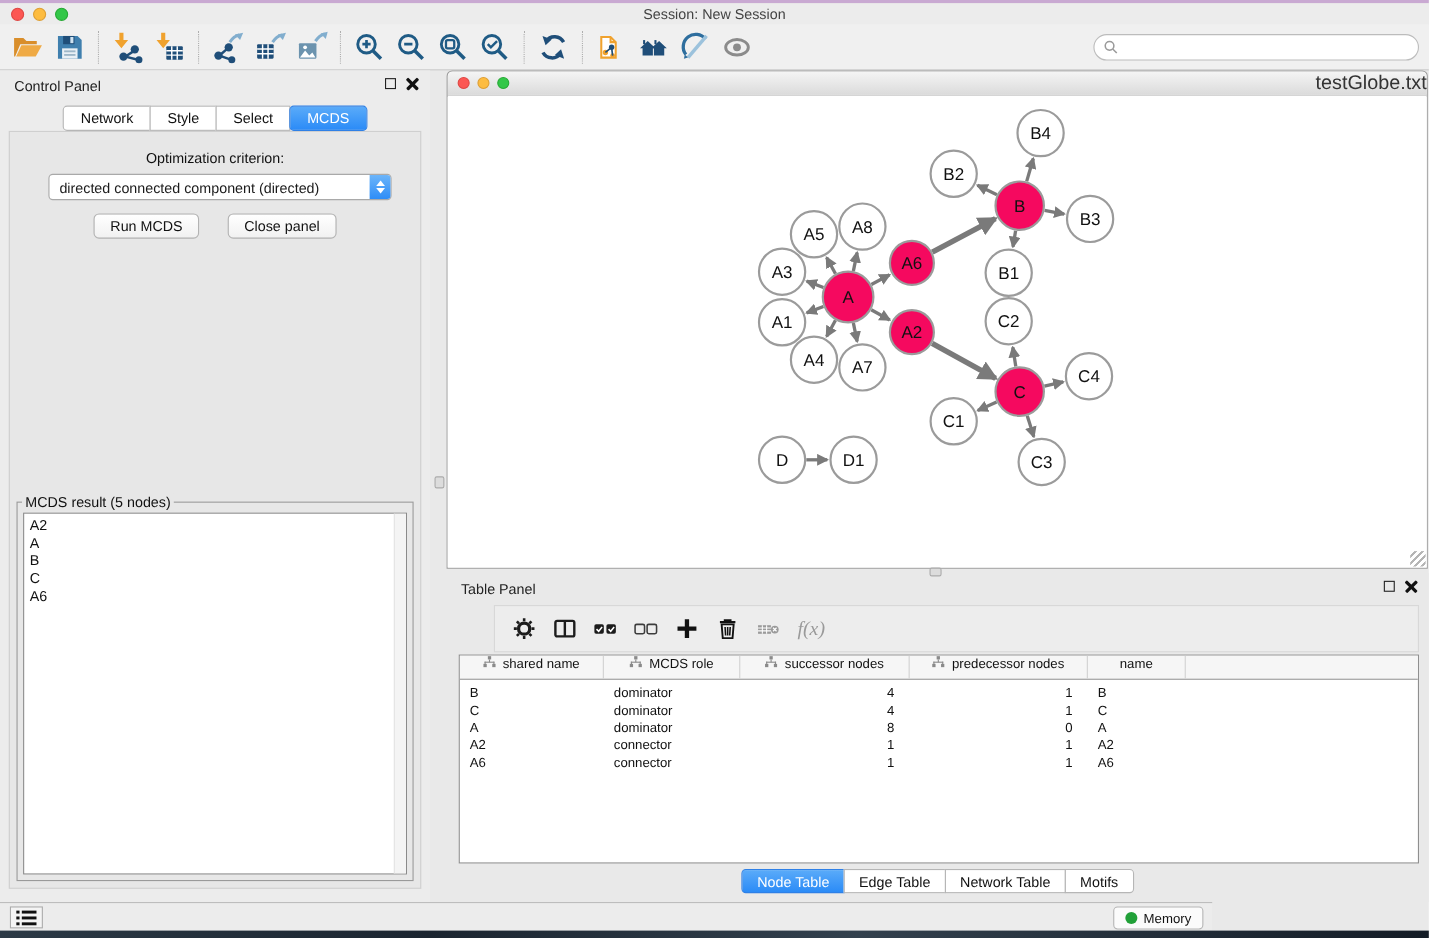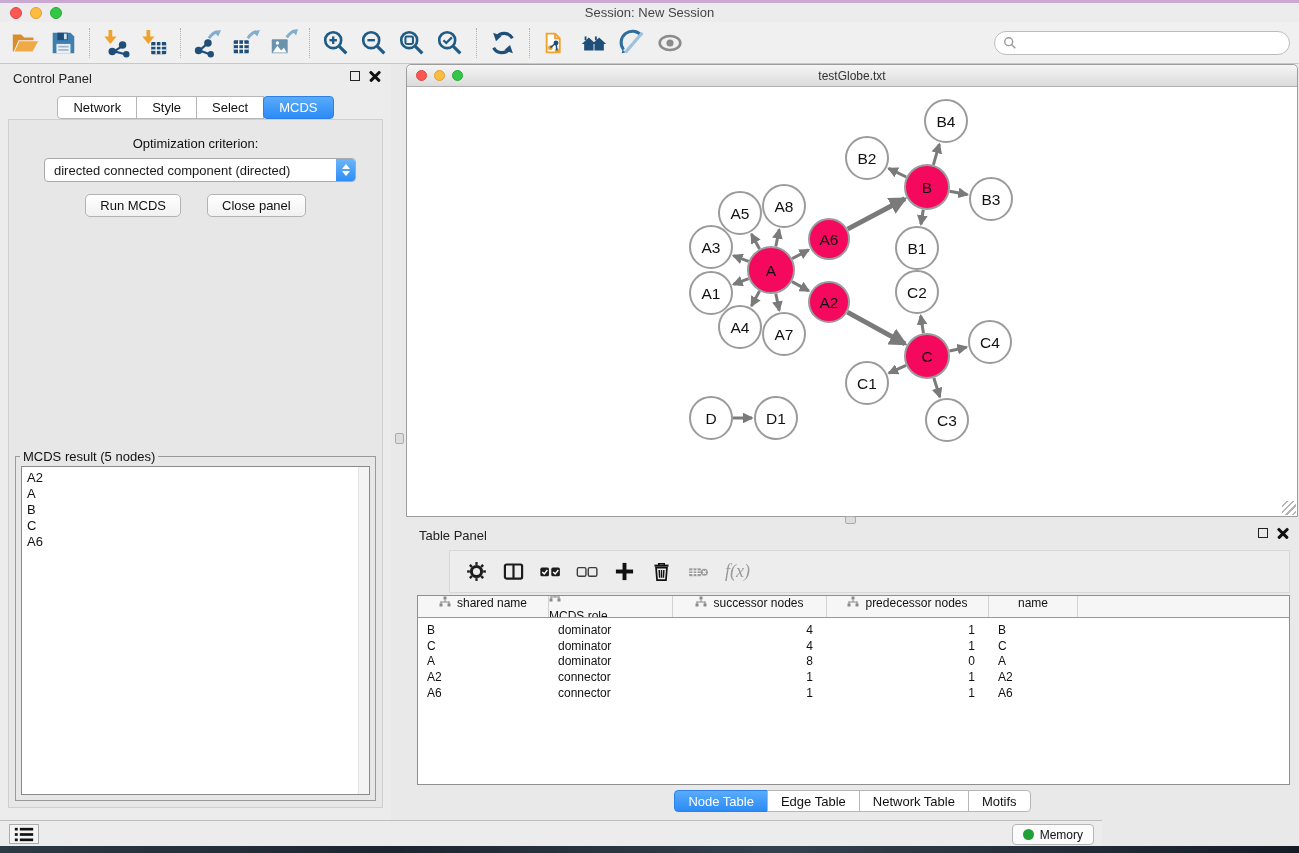--- a/index.html
+++ b/index.html
@@ -57,21 +57,21 @@
 
   
   .vgrip { position:absolute; left:395px; top:433px; width:9px; height:11px; background:#dcdcdc; border:1px solid #ababab; border-radius:2px; }
   .hgrip { position:absolute; left:845px; top:516px; width:11px; height:8px; background:#dcdcdc; border:1px solid #ababab; border-radius:2px; z-index:5; }
 
   
   #network-window { position:absolute; left:406px; top:64px; width:892px; height:453px; border:1px solid #9c9c9c; border-radius:5px 5px 0 0; background:#fff; }
   #nw-titlebar { position:relative; height:22px; background:linear-gradient(#f5f5f5,#dbdbdb); border-bottom:1px solid #b0b0b0; border-radius:5px 5px 0 0; display:flex; align-items:center; }
   #nw-titlebar .lights { margin-left:9px; gap:7px; }
   #nw-titlebar .light { width:11px; height:11px; }
-  #nw-title { position:absolute; left:0; right:0; text-align:center; font-size:12px; color:#333; }
+  #nw-title { position:absolute; left:0; right:0; text-align:right; font-size:18px; color:#333; }
   #net-canvas { position:absolute; left:0; top:23px; right:0; bottom:0; background:#fff; }
   #graph-svg { width:100%; height:100%; }
   #nw-resize { position:absolute; right:1px; bottom:1px; width:14px; height:14px; background:repeating-linear-gradient(135deg, transparent 0 3px, #b5b5b5 3px 4.5px); }
 
   
   #table-panel { position:absolute; left:406px; top:521px; width:893px; height:299px; background:#e9e9e9; }
   #tp-toolbar { position:absolute; left:11px; right:9px; top:29px; height:43px; background:#ededed; border:1px solid #d8d8d8; display:flex; align-items:center; padding-left:10px; gap:4px;margin-left:32px; }
   .tt { width:33px; height:32px; background:none; border:none; display:flex; align-items:center; justify-content:center; cursor:pointer; }
   .tt svg { width:25px; height:25px; }
   #fx-btn { font-family:"Liberation Serif", serif; font-style:italic; font-size:18px; color:#9a9a9a; background:none; border:none; padding:0 6px; }
@@ -529,21 +529,21 @@
                 <rect x="0.5" y="7.5" width="3" height="3"></rect>
                 <rect x="8.5" y="7.5" width="3" height="3"></rect>
                 <path d="M5.5 3.5h1V6h-1z"></path>
                 <rect x="1.5" y="5.5" width="9" height="1"></rect>
                 <rect x="1.5" y="5.5" width="1" height="2.5"></rect>
                 <rect x="9.5" y="5.5" width="1" height="2.5"></rect>
               </g>
             </svg>
             <span>shared name</span>
           </div>
-          <div class="th" style="width: 124px; flex-direction: column;">
+          <div class="th" style="width: 124px;">
             <svg viewBox="0 0 12 12">
               <g fill="#8a8a8a">
                 <rect x="4.5" y="0.5" width="3" height="3"></rect>
                 <rect x="0.5" y="7.5" width="3" height="3"></rect>
                 <rect x="8.5" y="7.5" width="3" height="3"></rect>
                 <path d="M5.5 3.5h1V6h-1z"></path>
                 <rect x="1.5" y="5.5" width="9" height="1"></rect>
                 <rect x="1.5" y="5.5" width="1" height="2.5"></rect>
                 <rect x="9.5" y="5.5" width="1" height="2.5"></rect>
               </g>

